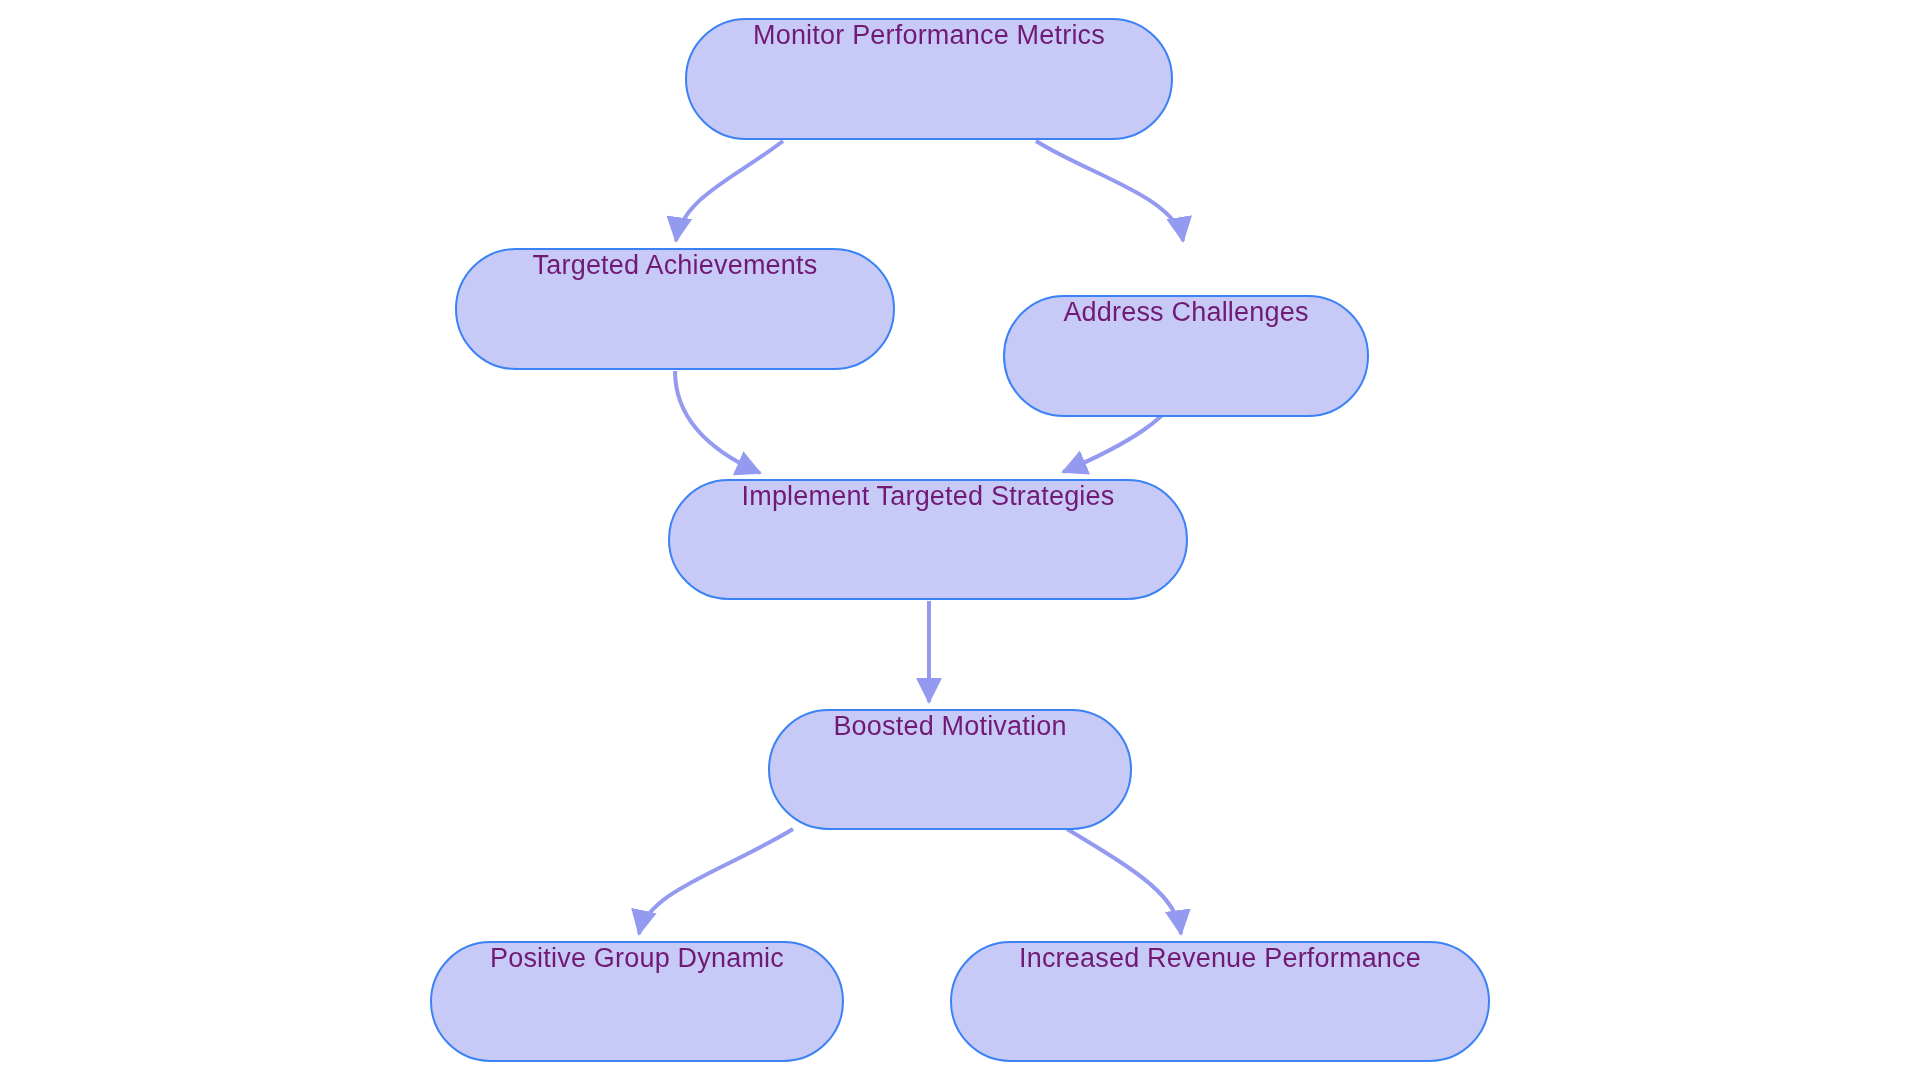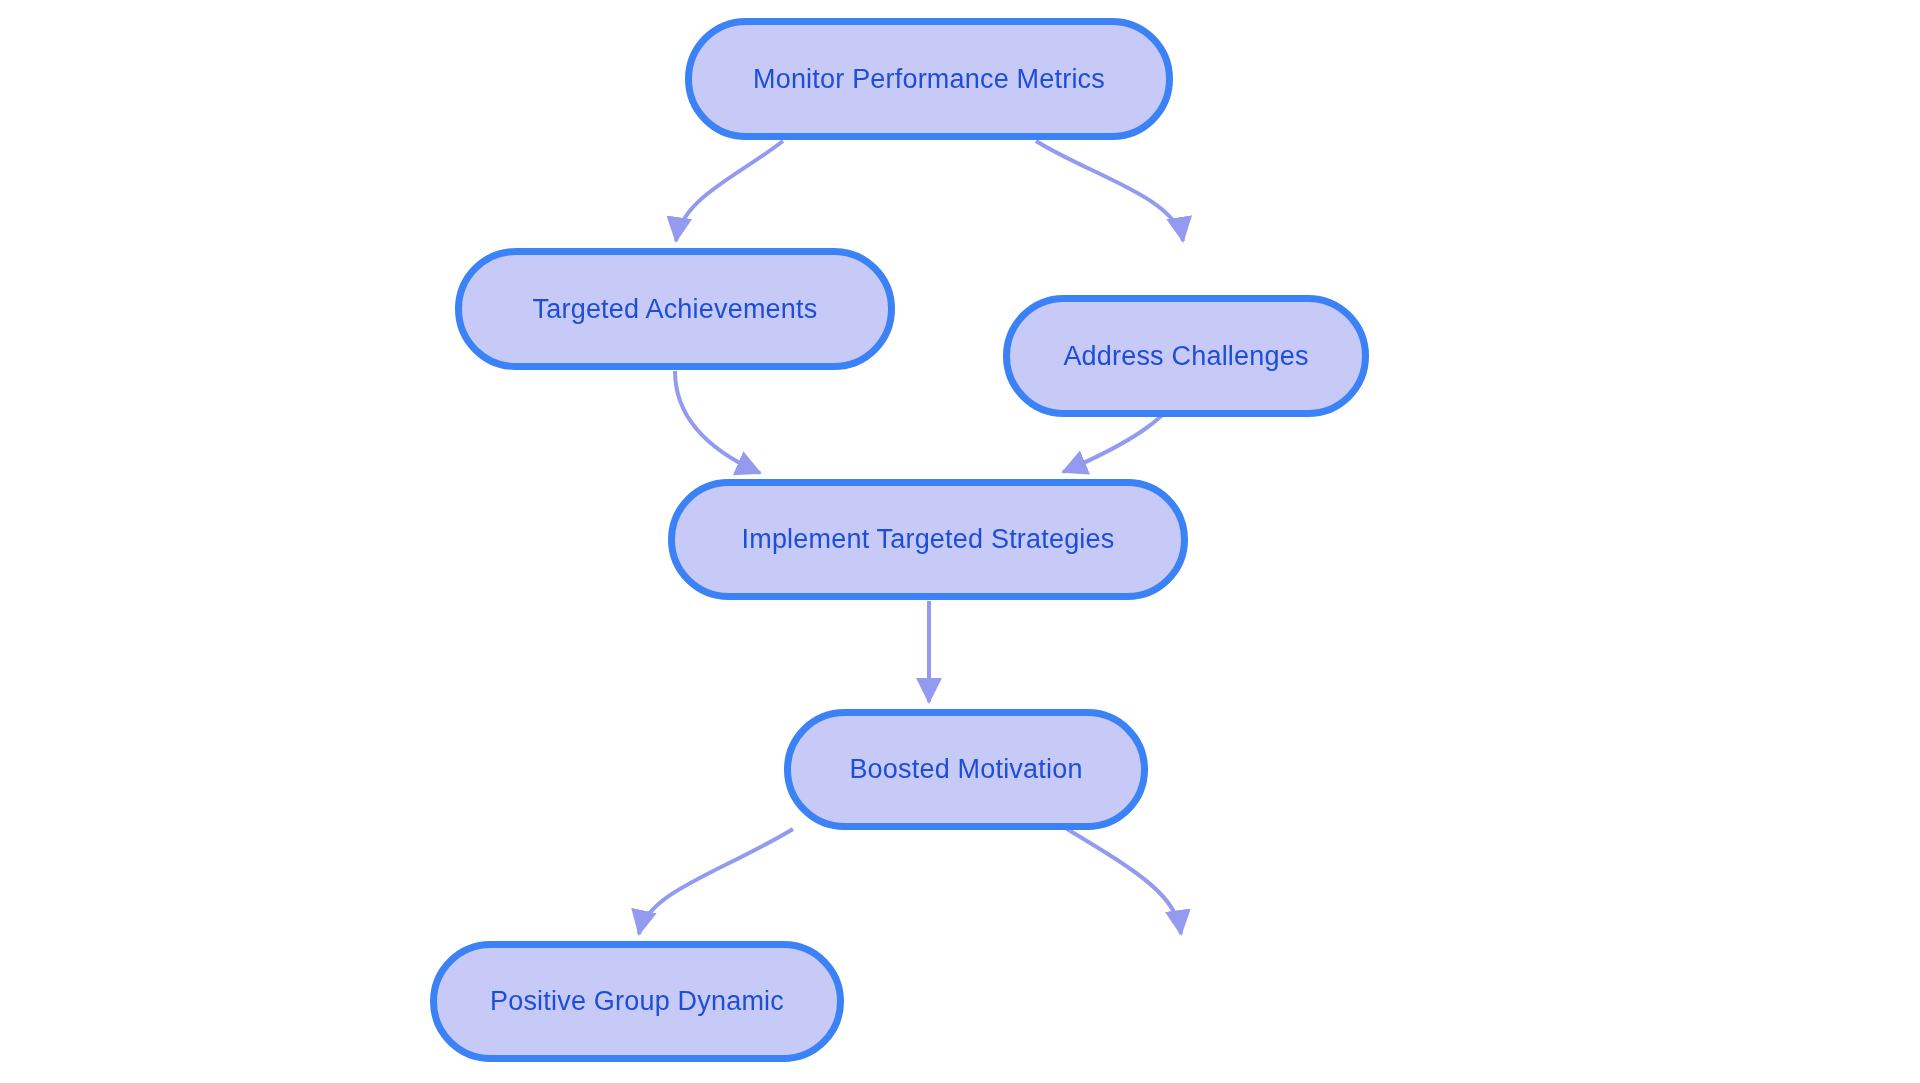--- a/index.html
+++ b/index.html
@@ -25,38 +25,37 @@
   }
   .edge {
     fill: none;
     stroke: #939af0;
     stroke-width: 4;
   }
   .node {
     position: absolute;
     box-sizing: border-box;
     background: #c7c9f6;
-    border: 7px solid #3b82f6;
+    border: 2px solid #3b82f6;
     border-radius: 62px;
     display: flex;
-    align-items: center;
     justify-content: center;
-    color: #1d4ed8;
+    color: #701a75;
     font-size: 27px;
     font-weight: 400;
     letter-spacing: 0.2px;
     white-space: nowrap;
     text-align: center;
   }
   
   .node-monitor   { left: 685px;  top: 18px;  width: 488px; height: 122px; }
   .node-recognize { left: 455px;  top: 248px; width: 440px; height: 122px; }
   .node-address   { left: 1003px; top: 248px; width: 366px; height: 122px; margin-top: 47px; }
   .node-implement { left: 668px;  top: 479px; width: 520px; height: 121px; }
-  .node-boosted   { left: 784px;  top: 709px; width: 364px; height: 121px; }
+  .node-boosted   { left: 768px;  top: 709px; width: 364px; height: 121px; }
   .node-positive  { left: 430px;  top: 941px; width: 414px; height: 121px; }
   .node-increased { left: 950px;  top: 941px; width: 540px; height: 121px; }
 </style>
 </head>
 <body>
 
 <div class="canvas">
 
   <svg class="edges-layer" viewBox="0 0 1920 1083" xmlns="http://www.w3.org/2000/svg">
     <defs>
@@ -97,14 +96,17 @@
   </div>
 
   <div class="node node-boosted">
     <span>Boosted Motivation</span>
   </div>
 
   <div class="node node-positive">
     <span>Positive Group Dynamic</span>
   </div>
 
+  <div class="node node-increased">
+    <span>Increased Revenue Performance</span>
+  </div>
 
 </div>
 
 </body></html>

